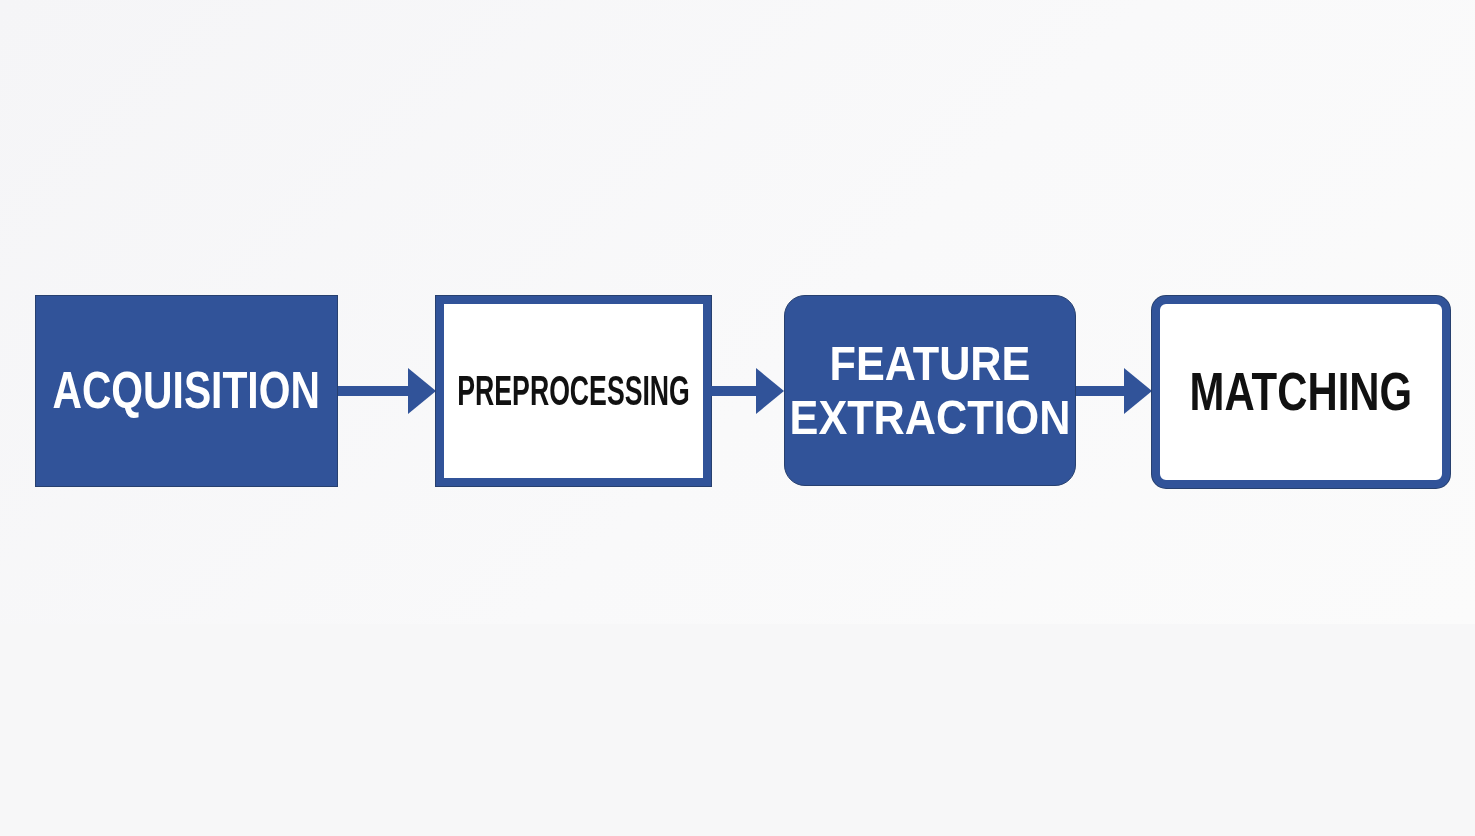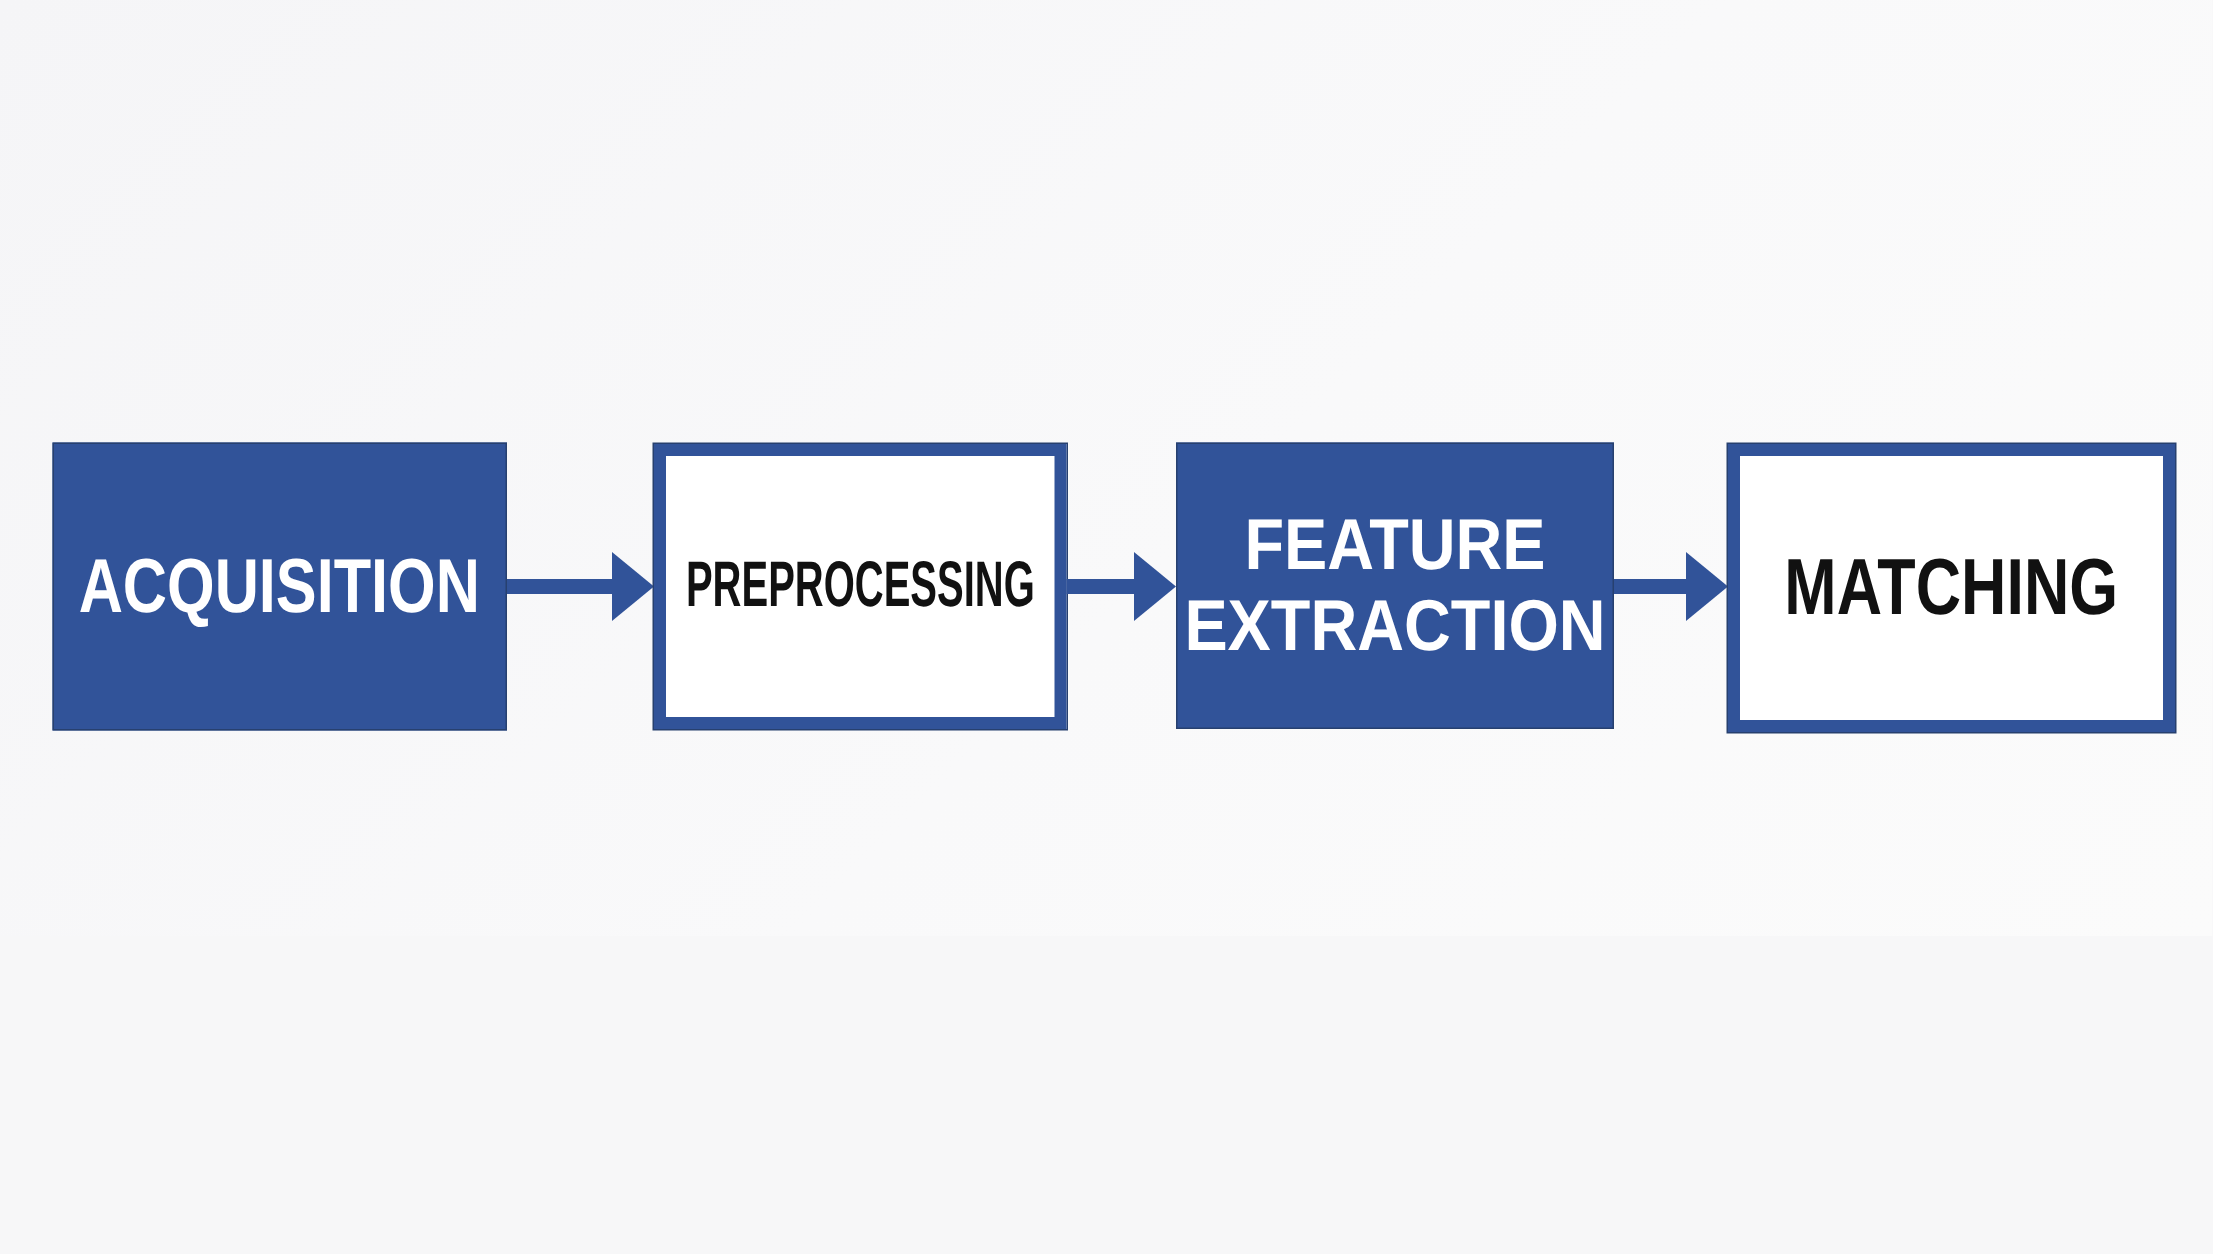--- a/index.html
+++ b/index.html
@@ -43,22 +43,22 @@
     font-weight: bold;
     line-height: 1.1;
     white-space: nowrap;
   }
   .solid .node-label { color: var(--text-on-solid); }
   .outline .node-label { color: var(--text-on-outline); }
 
   
   #node-acquisition        { left: 35px;   top: 295px; width: 303px; height: 192px; }
   #node-preprocessing      { left: 436px;  top: 296px; width: 275px; height: 190px; justify-content: center; }
-  #node-feature-extraction { left: 784px;  top: 295px; width: 292px; height: 191px; }
-  #node-matching           { left: 1152px; top: 296px; width: 298px; height: 192px; }
+  #node-feature-extraction { left: 784px;  top: 295px; width: 292px; height: 191px; border-radius: 21px; }
+  #node-matching           { left: 1152px; top: 296px; width: 298px; height: 192px; border-radius: 14px; }
 
   
   #node-acquisition .node-label {
     font-size: 51px;
     transform: scaleX(0.80);
   }
   #node-preprocessing .node-label {
     font-size: 43px;
     transform: scaleX(0.62);
   }

